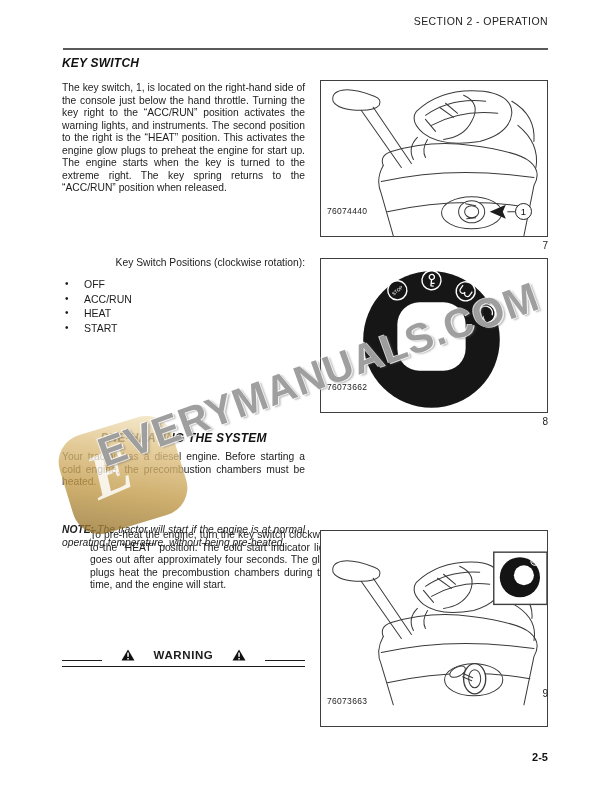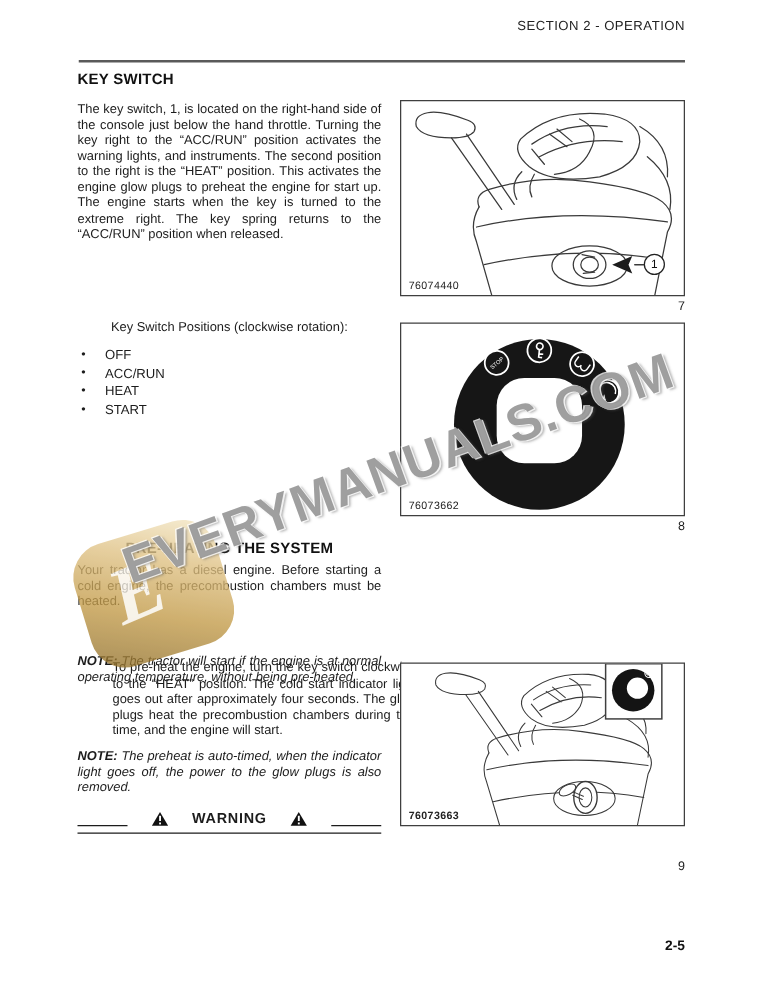--- a/index.html
+++ b/index.html
@@ -9,39 +9,39 @@
   }
   
   .page-header{position:absolute;top:15px;left:63px;width:485px;text-align:right;
     font-size:10.5px;letter-spacing:.4px;color:#222;}
   .header-rule{position:absolute;top:48px;left:63px;width:485px;height:0;
     border-top:2px solid #5a5a5a;}
   .page-footer{position:absolute;top:751px;left:63px;width:485px;text-align:right;
     font-size:11px;font-weight:bold;color:#111;}
   
   .col-left{position:absolute;left:62px;width:243px;}
-  .heading{font-size:12px;font-weight:bold;letter-spacing:.2px;color:#111;margin:0;}
+  .heading{font-size:12px;font-weight:bold;letter-spacing:.2px;color:#111;margin:0;font-style:italic;}
   .body-text{font-size:10.3px;line-height:12.5px;text-align:justify;margin:0;color:#1c1c1c;}
   .note{font-style:italic;}
   .note b{font-weight:bold;}
   .pos-list{list-style:none;margin:0;padding:0;}
   .pos-list li{position:relative;padding-left:22px;font-size:10.5px;line-height:14.6px;}
   .pos-list li .blt{position:absolute;left:3px;top:0;font-size:10px;}
   
   .warn-head{display:flex;align-items:flex-end;gap:19px;height:13px;}
   .warn-line{flex:1;border-top:1.6px solid #1c1c1c;}
   .warn-title{font-size:11.5px;font-weight:bold;letter-spacing:.6px;}
   .warn-tri{flex:0 0 auto;}
   .warn-text{font-size:10.4px;font-weight:bold;margin:7px 0 0 0;text-align:justify;}
   .warn-rule{border-top:1.6px solid #1c1c1c;margin-top:5px;}
   
   .figure{position:absolute;left:320px;width:228px;background:#fff;
     border:1.5px solid #3f3f3f;box-sizing:border-box;}
   .figure svg{position:absolute;left:0;top:0;width:100%;height:100%;}
-  .fig-caption{position:absolute;left:6px;bottom:3px;font-size:8.5px;letter-spacing:.3px;color:#222;}
+  .fig-caption{position:absolute;left:6px;bottom:20px;font-size:8.5px;letter-spacing:.3px;color:#222;}
   .fig-num{position:absolute;left:320px;width:228px;text-align:right;font-size:10px;color:#1c1c1c;}
   .callout{position:absolute;width:17px;height:17px;border:1.3px solid #222;border-radius:50%;
     background:#fff;text-align:center;font-size:9.5px;line-height:16px;color:#111;box-sizing:border-box;}
   
   .wm-logo{position:absolute;left:64px;top:424px;width:118px;height:102px;
     border-radius:28px;transform:rotate(-17deg);
     background:linear-gradient(205deg,#f3e6c4 4%,#dfc183 30%,#c29a47 62%,#8d6c28 100%);
     opacity:.78;z-index:5;}
   .wm-logo .wm-e{position:absolute;left:26px;top:8px;font-size:64px;font-weight:bold;
     font-style:italic;color:rgba(255,255,255,.85);transform:rotate(-6deg);
@@ -57,38 +57,37 @@
 
 <div class="page">
 
   <div class="page-header">SECTION 2 - OPERATION</div>
   <div class="header-rule"></div>
 
   <h2 class="col-left heading" style="top:56px;">KEY SWITCH</h2>
 
   <p class="col-left body-text" style="top:82px;">The key switch, 1, is located on the right-hand side of the console just below the hand throttle. Turning the key right to the “ACC/RUN” position activates the warning lights, and instruments. The second position to the right is the “HEAT” position. This activates the engine glow plugs to preheat the engine for start up. The engine starts when the key is turned to the extreme right. The key spring returns to the “ACC/RUN” position when released.</p>
 
-  <p class="col-left body-text" style="top:257px;text-align:center;">Key Switch Positions (clockwise rotation):</p>
+  <p class="col-left body-text" style="top:257px;text-align:right;">Key Switch Positions (clockwise rotation):</p>
 
   <ul class="col-left pos-list" style="top:277px;">
     <li><span class="blt">•</span><span>OFF</span></li>
     <li><span class="blt">•</span><span>ACC/RUN</span></li>
     <li><span class="blt">•</span><span>HEAT</span></li>
     <li><span class="blt">•</span><span>START</span></li>
   </ul>
 
   <h2 class="col-left heading" style="top:431px;text-align:center;">PRE-HEATING THE SYSTEM</h2>
 
   <p class="col-left body-text" style="top:451px;">Your tractor has a diesel engine. Before starting a cold engine, the precombustion chambers must be heated.</p>
 
   <p class="col-left body-text note" style="top:496px;margin-top:28px;"><b>NOTE:</b> <span>The tractor will start if the engine is at normal operating temperature, without being pre-heated.</span></p>
 
   <p class="col-left body-text" style="top:529px;margin-left:28px;">To pre-heat the engine, turn the key switch clockwise to the “HEAT” position. The cold start indicator light goes out after approximately four seconds. The glow plugs heat the precombustion chambers during this time, and the engine will start.</p>
 
-  <p class="col-left body-text note" style="top:600px;"><b>NOTE:</b> <span>The preheat is auto-timed, when the indicator light goes off, the power to the glow plugs is also removed.</span></p>
 
   <div class="col-left" style="position:absolute;top:648px;">
     <div class="warn-head">
       <span class="warn-line"></span>
       <svg class="warn-tri" width="14" height="12" viewBox="0 0 14 12">
         <polygon points="7,0.5 13.5,11.5 0.5,11.5" fill="#111"></polygon>
         <rect x="6.3" y="3.6" width="1.5" height="4.2" fill="#fff"></rect>
         <rect x="6.3" y="9" width="1.5" height="1.5" fill="#fff"></rect>
       </svg>
       <span class="warn-title">WARNING</span>
@@ -160,21 +159,21 @@
       <g transform="translate(164,54) rotate(58)">
         <circle r="9.5" fill="#161616" stroke="#fff" stroke-width="1.4"></circle>
         <path d="M5,-4.5 A7,7 0 1 0 5,4.5" fill="none" stroke="#fff" stroke-width="1.3"></path>
         <polygon points="5,4.5 0.5,3 3.5,7.5" fill="#fff"></polygon>
       </g>
     </svg>
     <span class="fig-caption">76073662</span>
   </div>
   <div class="fig-num" style="top:416px;">8</div>
 
-  <div class="figure" style="top:530px;height:131px;font-weight:bold;">
+  <div class="figure" style="top:530px;height:197px;">
     <svg viewBox="0 0 225 152">
       <g fill="none" stroke="#3a3a3a" stroke-width="1" stroke-linecap="round" stroke-linejoin="round">
         <path d="M12,20 Q10,11 21,9 Q32,7 53,15 Q61,18 58,24 Q54,29 40,29 Q17,29 12,20 Z"></path>
         <path d="M40,29 L80,86 M52,26 L90,82"></path>
         <path d="M95,30 Q118,8 156,10 Q178,12 180,30 Q180,50 152,58 Q118,64 102,52 Q88,40 95,30 Z"></path>
         <path d="M104,34 Q128,18 158,20 M110,44 Q138,28 168,32"></path>
         <path d="M138,14 Q156,22 148,40 Q140,54 122,56"></path>
         <path d="M116,26 l14,10 m-8,-14 l12,10 m-32,6 l10,12"></path>
         <path d="M186,34 Q212,44 210,66 M192,52 Q216,66 212,88"></path>
         <path d="M96,56 q-10,10 -4,22 M106,58 q-6,10 -2,18"></path>

